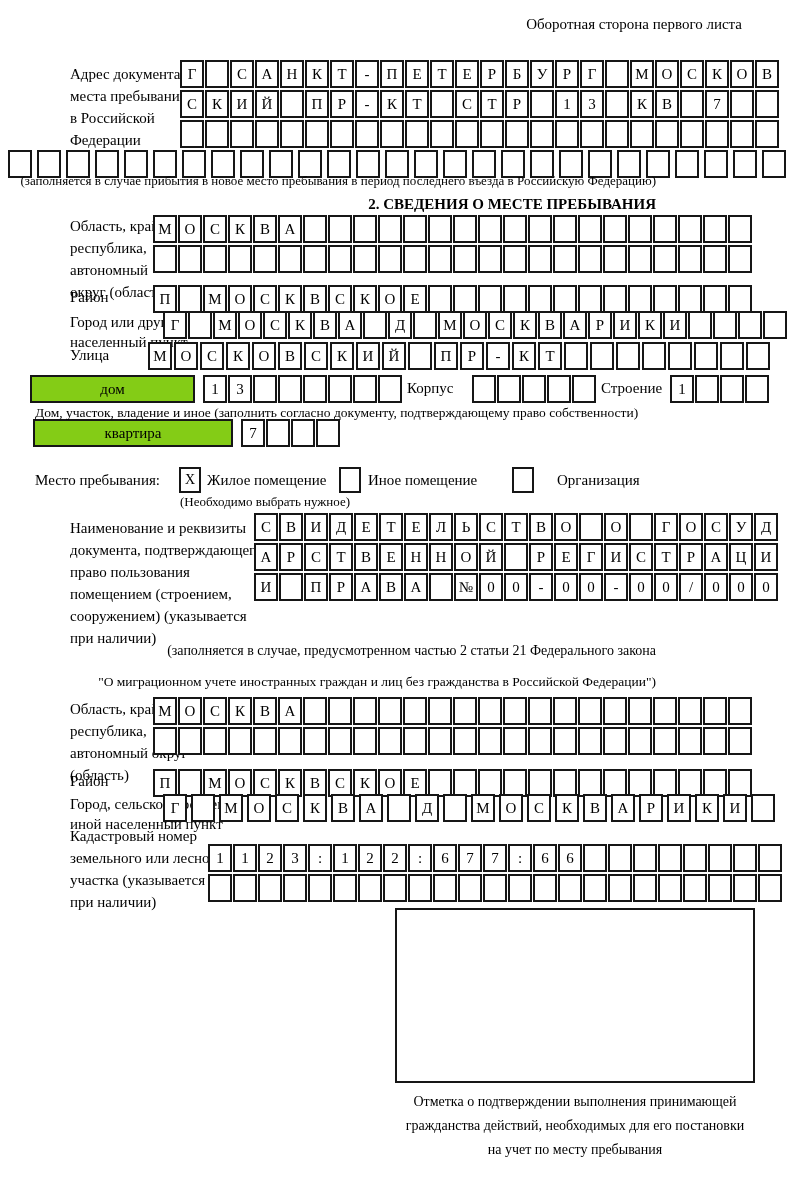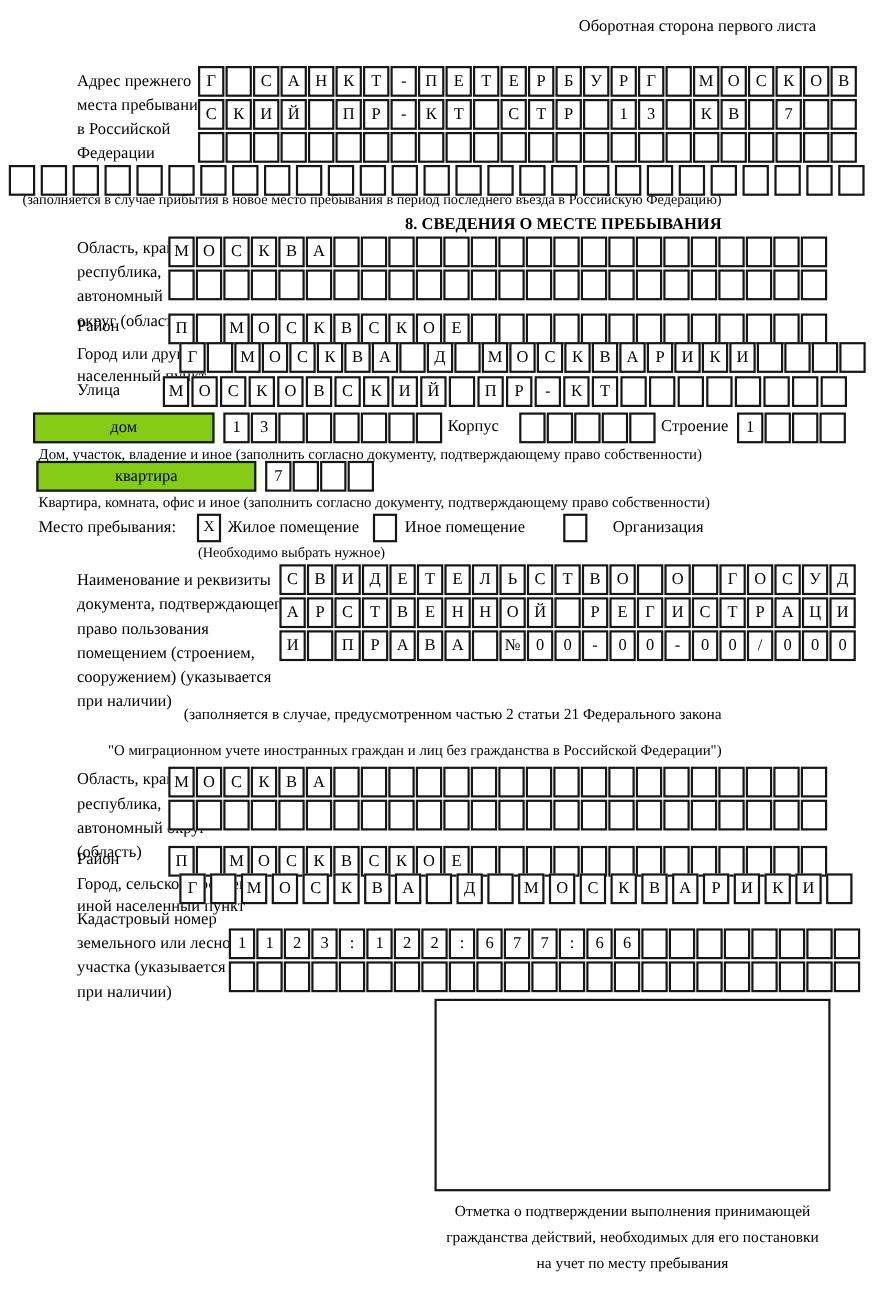--- a/index.html
+++ b/index.html
@@ -24,21 +24,21 @@
   .stamp{border:2px solid #161616;background:#fff;}
   .cap{font-size:14px;line-height:24px;text-align:center;}
 </style>
 </head>
 <body>
 
 <div class="page">
 
   <div class="abs lbl" style="top:14px;right:58px">Оборотная сторона первого листа</div>
 
-  <div class="abs lbl" style="left:70px;top:64px">Адрес прежнего</div>
+  <div class="abs lbl" style="left:70px;top:64px">Адрес документа</div>
   <div class="abs lbl" style="left:70px;top:86px">места пребывания</div>
   <div class="abs lbl" style="left:70px;top:108px">в Российской</div>
   <div class="abs lbl" style="left:70px;top:130px">Федерации</div>
   <div class="abs cells" style="left:180px;top:60px">
       <span class="cell">Г</span>
       <span class="cell"></span>
       <span class="cell">С</span>
       <span class="cell">А</span>
       <span class="cell">Н</span>
       <span class="cell">К</span>
@@ -137,21 +137,21 @@
       <span class="cell"></span>
       <span class="cell"></span>
       <span class="cell"></span>
       <span class="cell"></span>
       <span class="cell"></span>
       <span class="cell"></span>
       <span class="cell"></span>
     </div>
   <div class="abs note center" style="top:173px">(заполняется в случае прибытия в новое место пребывания в период последнего въезда в Российскую Федерацию)</div>
 
-  <div class="abs lbl bold center" style="top:194px">8. СВЕДЕНИЯ О МЕСТЕ ПРЕБЫВАНИЯ</div>
+  <div class="abs lbl bold center" style="top:194px">2. СВЕДЕНИЯ О МЕСТЕ ПРЕБЫВАНИЯ</div>
 
   <div class="abs lbl" style="left:70px;top:216px">Область, край,</div>
   <div class="abs lbl" style="left:70px;top:238px">республика,</div>
   <div class="abs lbl" style="left:70px;top:260px">автономный</div>
   <div class="abs lbl" style="left:70px;top:282px">округ (область)</div>
   <div class="abs cells" style="left:153px;top:215px">
       <span class="cell">М</span>
       <span class="cell">О</span>
       <span class="cell">С</span>
       <span class="cell">К</span>
@@ -317,21 +317,20 @@
     </div>
   <div class="abs wbox" style="left:33px;top:419px;width:196px">квартира</div>
 
   <div class="abs note" style="left:35px;top:405px;font-size:13.5px">Дом, участок, владение и иное (заполнить согласно документу, подтверждающему право собственности)</div>
   <div class="abs cells" style="left:241px;top:419px">
       <span class="cell">7</span>
       <span class="cell"></span>
       <span class="cell"></span>
       <span class="cell"></span>
     </div>
-  <div class="abs note" style="left:35px;top:449px;font-size:13.5px">Квартира, комната, офис и иное (заполнить согласно документу, подтверждающему право собственности)</div>
 
   <div class="abs lbl" style="left:35px;top:470px">Место пребывания:</div>
   <div class="abs chk" style="left:179px;top:467px">X</div>
   <div class="abs lbl" style="left:207px;top:470px">Жилое помещение</div>
   <div class="abs chk" style="left:339px;top:467px"></div>
   <div class="abs lbl" style="left:368px;top:470px">Иное помещение</div>
   <div class="abs chk" style="left:512px;top:467px"></div>
   <div class="abs lbl" style="left:557px;top:470px">Организация</div>
   <div class="abs note" style="left:180px;top:494px;width:320px;text-align:left">(Необходимо выбрать нужное)</div>
 

